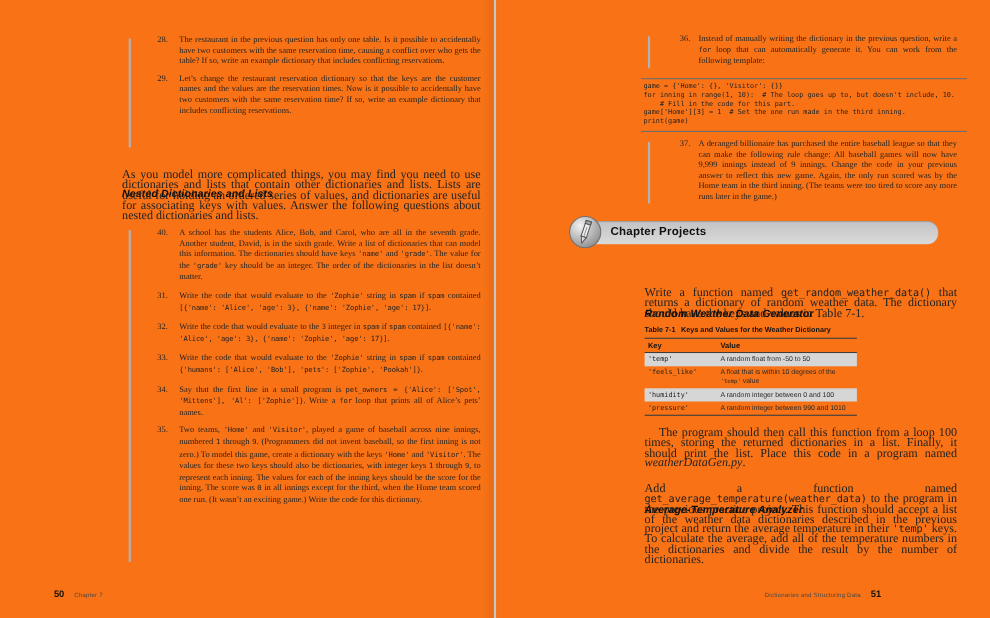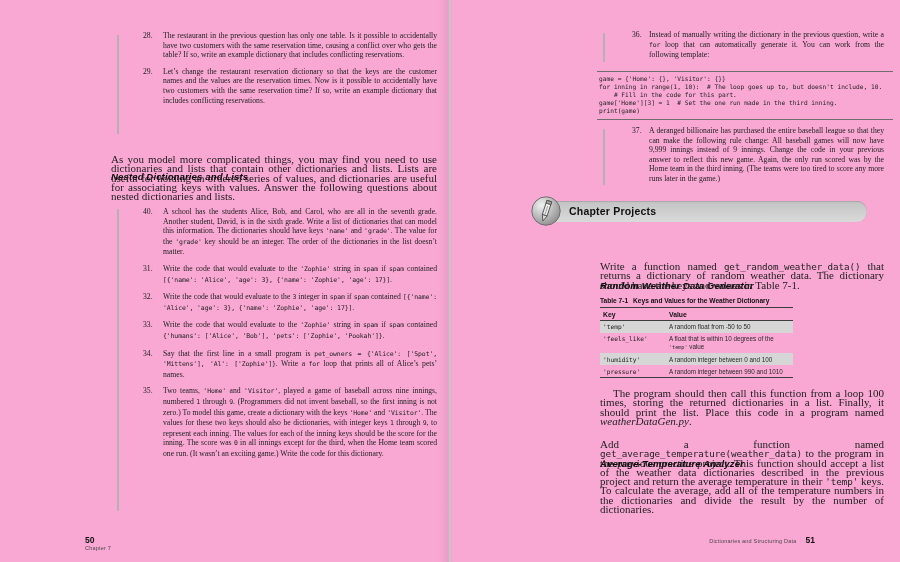--- a/index.html
+++ b/index.html
@@ -1,23 +1,23 @@
 <!DOCTYPE html>
 <html><head>
 <meta charset="utf-8">
 <style>
   html,body { margin:0; padding:0; background:#ffffff; }
   .canvas {
     position:relative; width:900px; height:562px; overflow:hidden;
-    background:#f9a8d4; color:#1f1f1f;
+    background:#f97316; color:#1f1f1f;
     font-family:"Liberation Serif","DejaVu Serif",serif;
   }
   .page { position:absolute; top:0; height:562px; }
   .page-left  { left:0;   width:450px; }
-  .page-right { left:474px; width:368px; }
+  .page-right { left:460px; width:368px; }
 
   .gutter-shade { position:absolute; left:438px; top:0; width:16px; height:562px;
     background:linear-gradient(to right, rgba(0,0,0,0) 0%, rgba(0,0,0,0.06) 60%, rgba(0,0,0,0) 100%); }
   .gutter-line { position:absolute; left:449px; top:0; width:1.5px; height:562px; background:#c6c6c6; }
 
   .abs { position:absolute; }
 
   
   .para { font-size:11px; line-height:9.3px; text-align:justify; color:#222; }
   .ex-list { }
@@ -117,21 +117,21 @@
       <div class="ex">
         <span class="ex-num">34.</span>
         <div class="ex-body"><span>Say that the first line in a small program is </span><span class="seg-code">pet_owners = {'Alice': ['Spot', 'Mittens'], 'Al': ['Zophie']}</span><span>. Write a </span><span class="seg-code">for</span><span> loop that prints all of Alice’s pets’ names.</span></div>
       </div>
       <div class="ex">
         <span class="ex-num">35.</span>
         <div class="ex-body"><span>Two teams, </span><span class="seg-code">'Home'</span><span> and </span><span class="seg-code">'Visitor'</span><span>, played a game of baseball across nine innings, numbered </span><span class="seg-code">1</span><span> through </span><span class="seg-code">9</span><span>. (Programmers did not invent baseball, so the first inning is not zero.) To model this game, create a dictionary with the keys </span><span class="seg-code">'Home'</span><span> and </span><span class="seg-code">'Visitor'</span><span>. The values for these two keys should also be dictionaries, with integer keys </span><span class="seg-code">1</span><span> through </span><span class="seg-code">9</span><span>, to represent each inning. The values for each of the inning keys should be the score for the inning. The score was </span><span class="seg-code">0</span><span> in all innings except for the third, when the Home team scored one run. (It wasn’t an exciting game.) Write the code for this dictionary.</span></div>
       </div>
     </div>
 
-    <div class="abs footer left" style="left:76px; top:535px;flex-direction:column;">
+    <div class="abs footer left" style="left:49px; top:535px;">
       <span class="folio">50</span>
       <span class="running">Chapter 7</span>
     </div>
   </div>
 
   <div class="page page-right">
 
     <div class="vbar" style="left:129px; top:33px; height:29px;"></div>
 
     <div class="abs ex-list" style="left:158px; top:30px; width:252px;">

